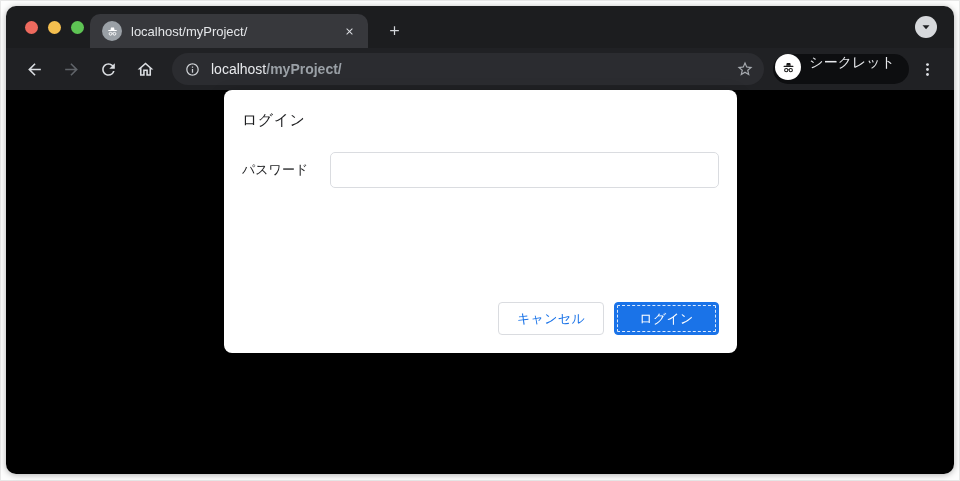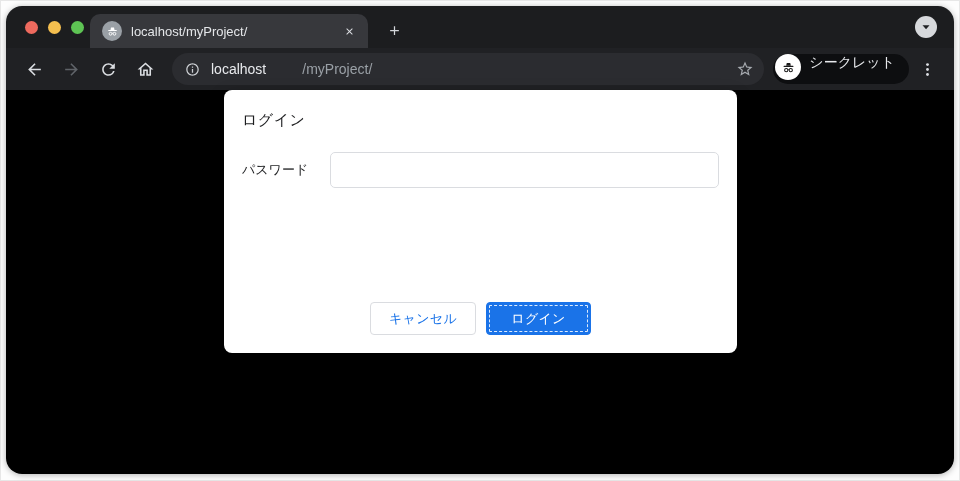--- a/index.html
+++ b/index.html
@@ -11,21 +11,21 @@
   }
   .screenshot {
     position: relative;
     width: 960px; height: 481px;
     background: #fdfdfd;
     box-shadow: inset 0 0 0 1px #e7e7e7;
   }
   .browser-window {
     position: absolute;
     left: 6px; top: 6px; right: 6px; bottom: 7px;
-    border-radius: 16px;
+    border-radius: 10px;
     overflow: hidden;
     background: #ffffff;
     box-shadow: 0 1px 6px rgba(0,0,0,0.30);
   }
 
   
   .tab-strip {
     height: 42px;
     background: #1c1d1f;
     display: flex;
@@ -120,21 +120,21 @@
   .info-btn { color: #cdd0d4; display: flex; align-items: center; }
   .info-btn svg { width: 15px; height: 15px; }
   .url-text {
     flex: 1;
     margin-left: 11px;
     font-size: 14px;
     font-weight: 500;
     white-space: nowrap; overflow: hidden;
   }
   .url-host { color: #e8eaed; }
-  .url-path { color: #9aa0a6; font-weight: 400; padding-left: 36px; }
+  .url-path { color: #9aa0a6; font-weight: 700; }
   .bookmark-btn { color: #a6aaaf; display: flex; align-items: center; }
   .bookmark-btn svg { width: 18px; height: 18px; }
 
   .incognito-chip {
     height: 30px;
     background: #0d0e10;
     border-radius: 15px;
     display: flex; 
     padding: 0 14px 0 2px;
     flex: 0 0 auto;
@@ -214,21 +214,21 @@
     border: 2px solid #7aa7f5;
   }
   .caret {
     position: absolute;
     left: 10px; top: 9px;
     width: 1.5px; height: 18px;
     background: #3a3b3d;
   }
   .dialog-actions {
     margin-top: auto;
-    display: flex; justify-content: center; gap: 10px;
+    display: flex; justify-content: flex-end; gap: 10px;
   }
   .btn {
     height: 33px;
     border-radius: 4px;
     font-size: 13px;
     font-weight: 500;
     font-family: inherit;
     display: flex; align-items: center; justify-content: center;
     cursor: default;
     letter-spacing: 0.3px;

